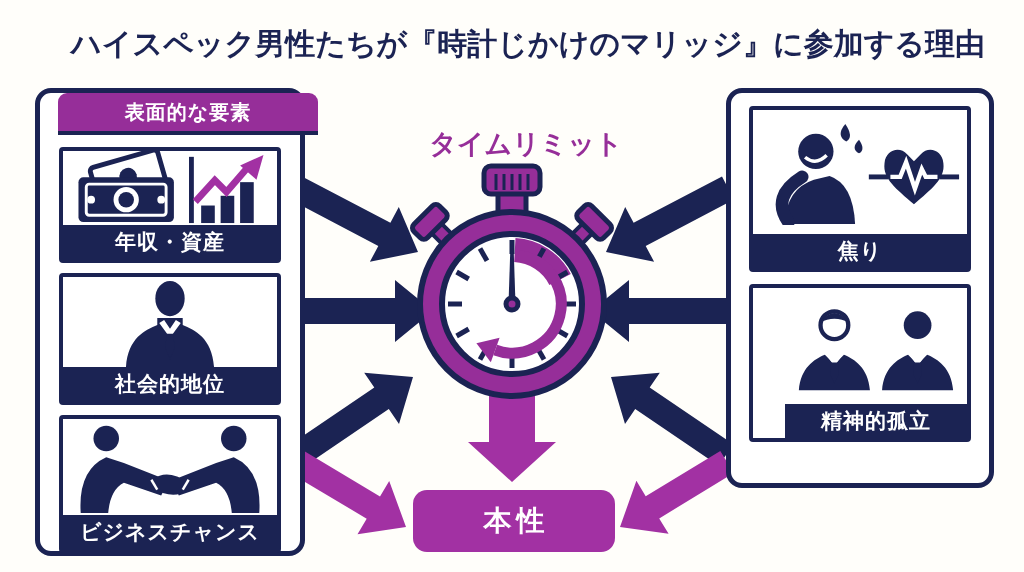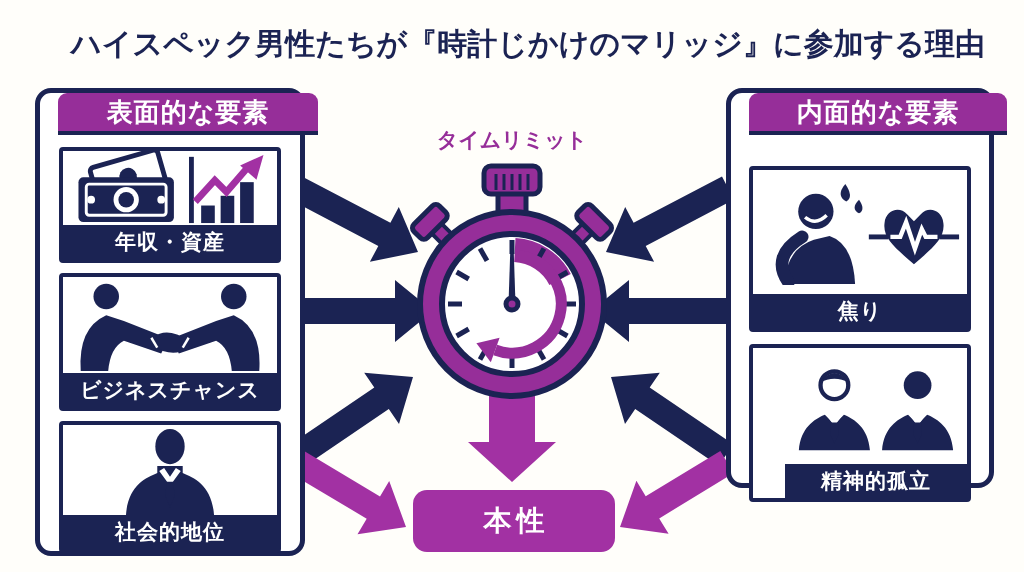--- a/index.html
+++ b/index.html
@@ -20,42 +20,42 @@
   svg.arrows{position:absolute;left:0;top:0;z-index:1;}
   .panel{
     position:absolute;background:#ffffff;border:5px solid var(--navy);
     border-radius:16px;display:flex;flex-direction:column;align-items:center;
     z-index:2;box-sizing:border-box;
   }
   .panel.left{left:35px;top:88px;width:270px;height:468px;}
   .panel.right{left:726px;top:88px;width:268px;height:400px;}
   .panel-header{
     width:100%;height:48px;line-height:38px;background:var(--purple);
-    color:#fff;font-weight:bold;font-size:26px;text-align:center;
+    color:#fff;font-weight:bold;font-size:20px;text-align:center;
     border-bottom:4px solid var(--navy);border-radius:9px 9px 0 0;
     box-sizing:border-box;letter-spacing:1px;margin-left:36px;
   }
   .card{
     width:222px;border:4px solid var(--navy);border-radius:4px;
     overflow:hidden;background:#fff;display:flex;flex-direction:column;
     box-sizing:border-box;flex:0 0 auto;
   }
   .card-icon{flex:1;display:flex;align-items:center;justify-content:center;background:#fff;}
   .card-label{
     background:var(--navy);color:#fff;font-weight:bold;font-size:21px;
     text-align:center;height:34px;line-height:34px;flex:0 0 34px;letter-spacing:1px;
   }
   .panel.left .card.c1{height:116px;margin-top:12px;}
   .panel.left .card.c2{height:132px;margin-top:10px;}
   .panel.left .card.c3{height:138px;margin-top:10px;}
-  .panel.right .card.c1{height:166px;margin-top:31px;}
+  .panel.right .card.c1{height:166px;margin-top:13px;}
   .panel.right .card.c2{height:158px;margin-top:12px;padding-left:32px;}
   .center-label{
-    position:absolute;left:390px;top:126px;width:244px;text-align:center;
-    font-size:21px;font-weight:bold;color:var(--purple);z-index:2;white-space:nowrap;
+    position:absolute;left:404px;top:126px;width:244px;text-align:center;
+    font-size:27px;font-weight:bold;color:var(--purple);z-index:2;white-space:nowrap;
   }
   .stopwatch{position:absolute;left:400px;top:156px;width:224px;height:248px;z-index:3;}
   .result-box{
     position:absolute;left:413px;top:490px;width:202px;height:62px;
     background:var(--purple2);border-radius:14px;z-index:2;
     display:flex;align-items:center;justify-content:center;
     color:#fff;font-size:28px;font-weight:bold;letter-spacing:5px;padding-left:5px;
     box-sizing:border-box;
   }
 </style>
@@ -98,50 +98,49 @@
           <rect x="132" y="56" width="14" height="18" fill="#1b2353"></rect>
           <rect x="152" y="46" width="14" height="28" fill="#1b2353"></rect>
           <rect x="172" y="32" width="14" height="42" fill="#1b2353"></rect>
           <polyline points="126,52 146,30 158,42 178,19" fill="none" stroke="#a231a3" stroke-width="7"></polyline>
           <polygon points="196,4 188.8,29.4 172,15" fill="#a231a3"></polygon>
         </svg>
       </div>
       <div class="card-label">年収・資産</div>
     </div>
 
+    <div class="card c2">
+      <div class="card-icon">
+        <svg width="110" height="90" viewBox="0 0 110 92">
+          <ellipse cx="55" cy="22" rx="15" ry="18" fill="#1b2353"></ellipse>
+          <path d="M10,92 C12,62 30,54 42,49 L42,42 L68,42 L68,49 C80,54 98,62 100,92 Z" fill="#1b2353"></path>
+          <polygon points="44,47 55,62 66,47 61,44 55,53 49,44" fill="#fff"></polygon>
+          <polygon points="52,58 58,58 60,72 55,84 50,72" fill="#1b2353"></polygon>
+        </svg>
+      </div>
+      <div class="card-label">社会的地位</div>
+    </div>
+
     <div class="card c3">
       <div class="card-icon">
         <svg width="206" height="94" viewBox="0 0 210 94">
           <circle cx="40" cy="18" r="13" fill="#1b2353"></circle>
           <path d="M14,94 Q11,50 40,37 L58,43 104,61 96,76 58,63 Q44,70 42,94 Z" fill="#1b2353"></path>
           <circle cx="170" cy="18" r="13" fill="#1b2353"></circle>
           <path d="M196,94 Q199,50 170,37 L152,43 106,61 114,76 152,63 Q166,70 168,94 Z" fill="#1b2353"></path>
           <ellipse cx="105" cy="65" rx="17" ry="10" fill="#1b2353" transform="rotate(10 105 65)"></ellipse>
           <line x1="86" y1="60" x2="92" y2="70" stroke="#fff" stroke-width="2.5"></line>
           <line x1="124" y1="60" x2="118" y2="70" stroke="#fff" stroke-width="2.5"></line>
         </svg>
       </div>
       <div class="card-label">ビジネスチャンス</div>
     </div>
-
-    <div class="card c2">
-      <div class="card-icon">
-        <svg width="110" height="90" viewBox="0 0 110 92">
-          <ellipse cx="55" cy="22" rx="15" ry="18" fill="#1b2353"></ellipse>
-          <path d="M10,92 C12,62 30,54 42,49 L42,42 L68,42 L68,49 C80,54 98,62 100,92 Z" fill="#1b2353"></path>
-          <polygon points="44,47 55,62 66,47 61,44 55,53 49,44" fill="#fff"></polygon>
-          <polygon points="52,58 58,58 60,72 55,84 50,72" fill="#1b2353"></polygon>
-        </svg>
-      </div>
-      <div class="card-label">社会的地位</div>
-    </div>
   </div>
 
   <div class="panel right">
-    <div class="panel-header">内面的な要素</div>
 
     <div class="card c1">
       <div class="card-icon">
         <svg width="206" height="106" viewBox="0 0 210 106">
           <circle cx="60" cy="32" r="18" fill="#1b2353"></circle>
           <path d="M49,38 q11,9 22,-2" fill="none" stroke="#fff" stroke-width="3.5"></path>
           <path d="M28,106 Q30,70 58,61 L74,57 Q98,65 100,106 Z" fill="#1b2353"></path>
           <path d="M32,104 Q14,78 46,58" fill="none" stroke="#1b2353" stroke-width="13" stroke-linecap="round"></path>
           <path d="M90,4 q9,13 1,18 q-11,-6 -1,-18 Z" fill="#1b2353"></path>
           <path d="M104,20 q7,10 0,14 q-9,-5 0,-14 Z" fill="#1b2353"></path>

